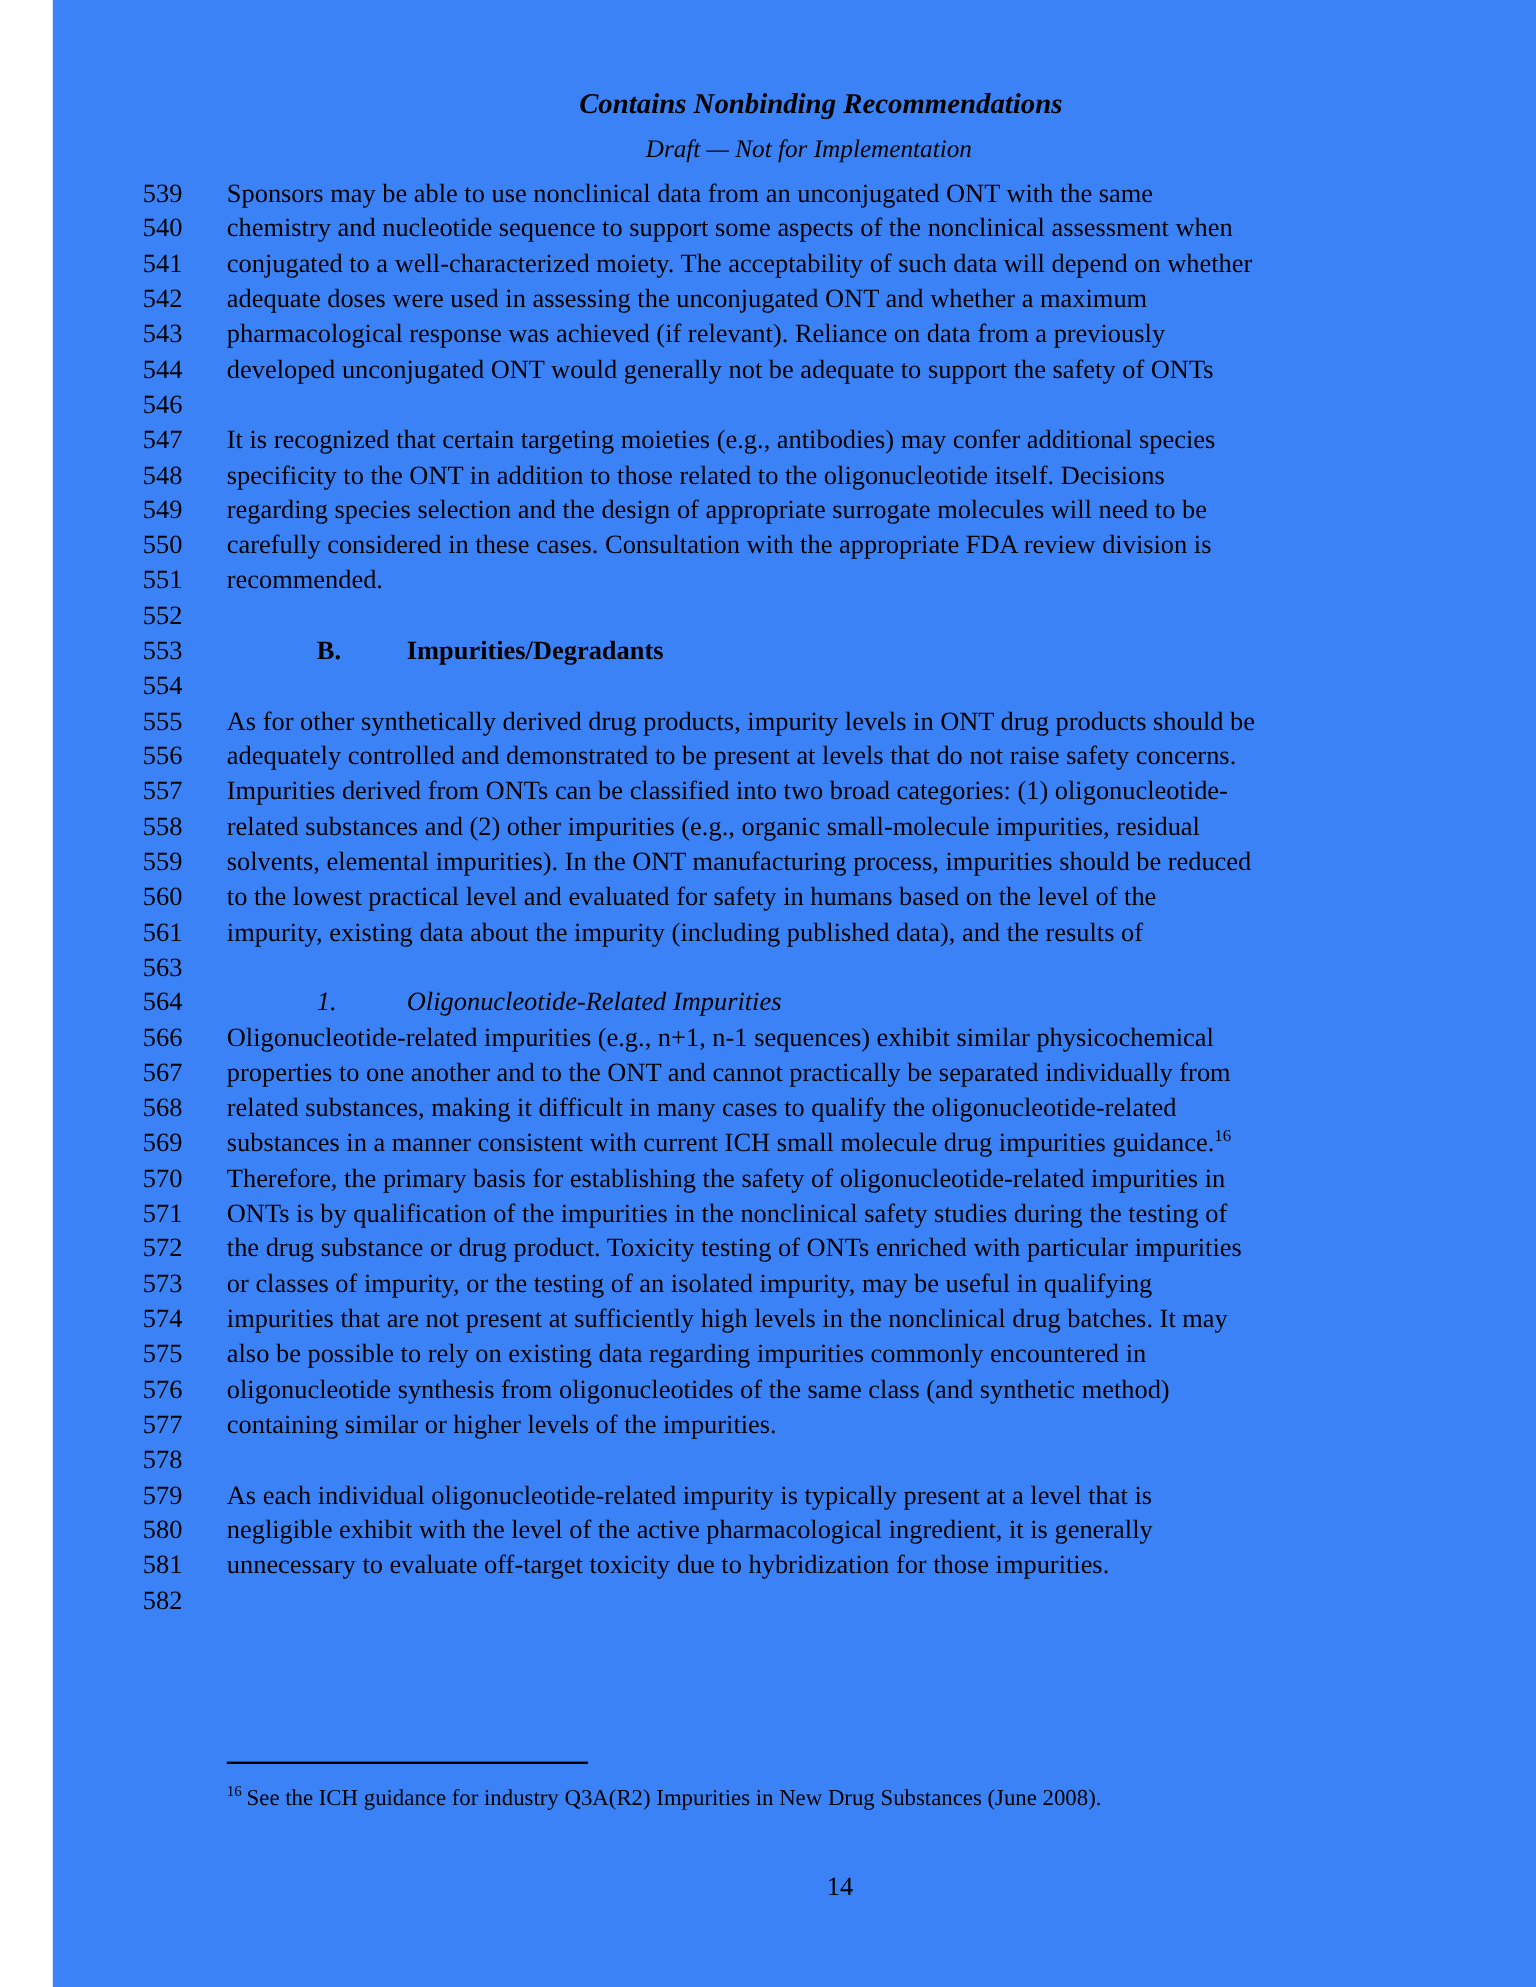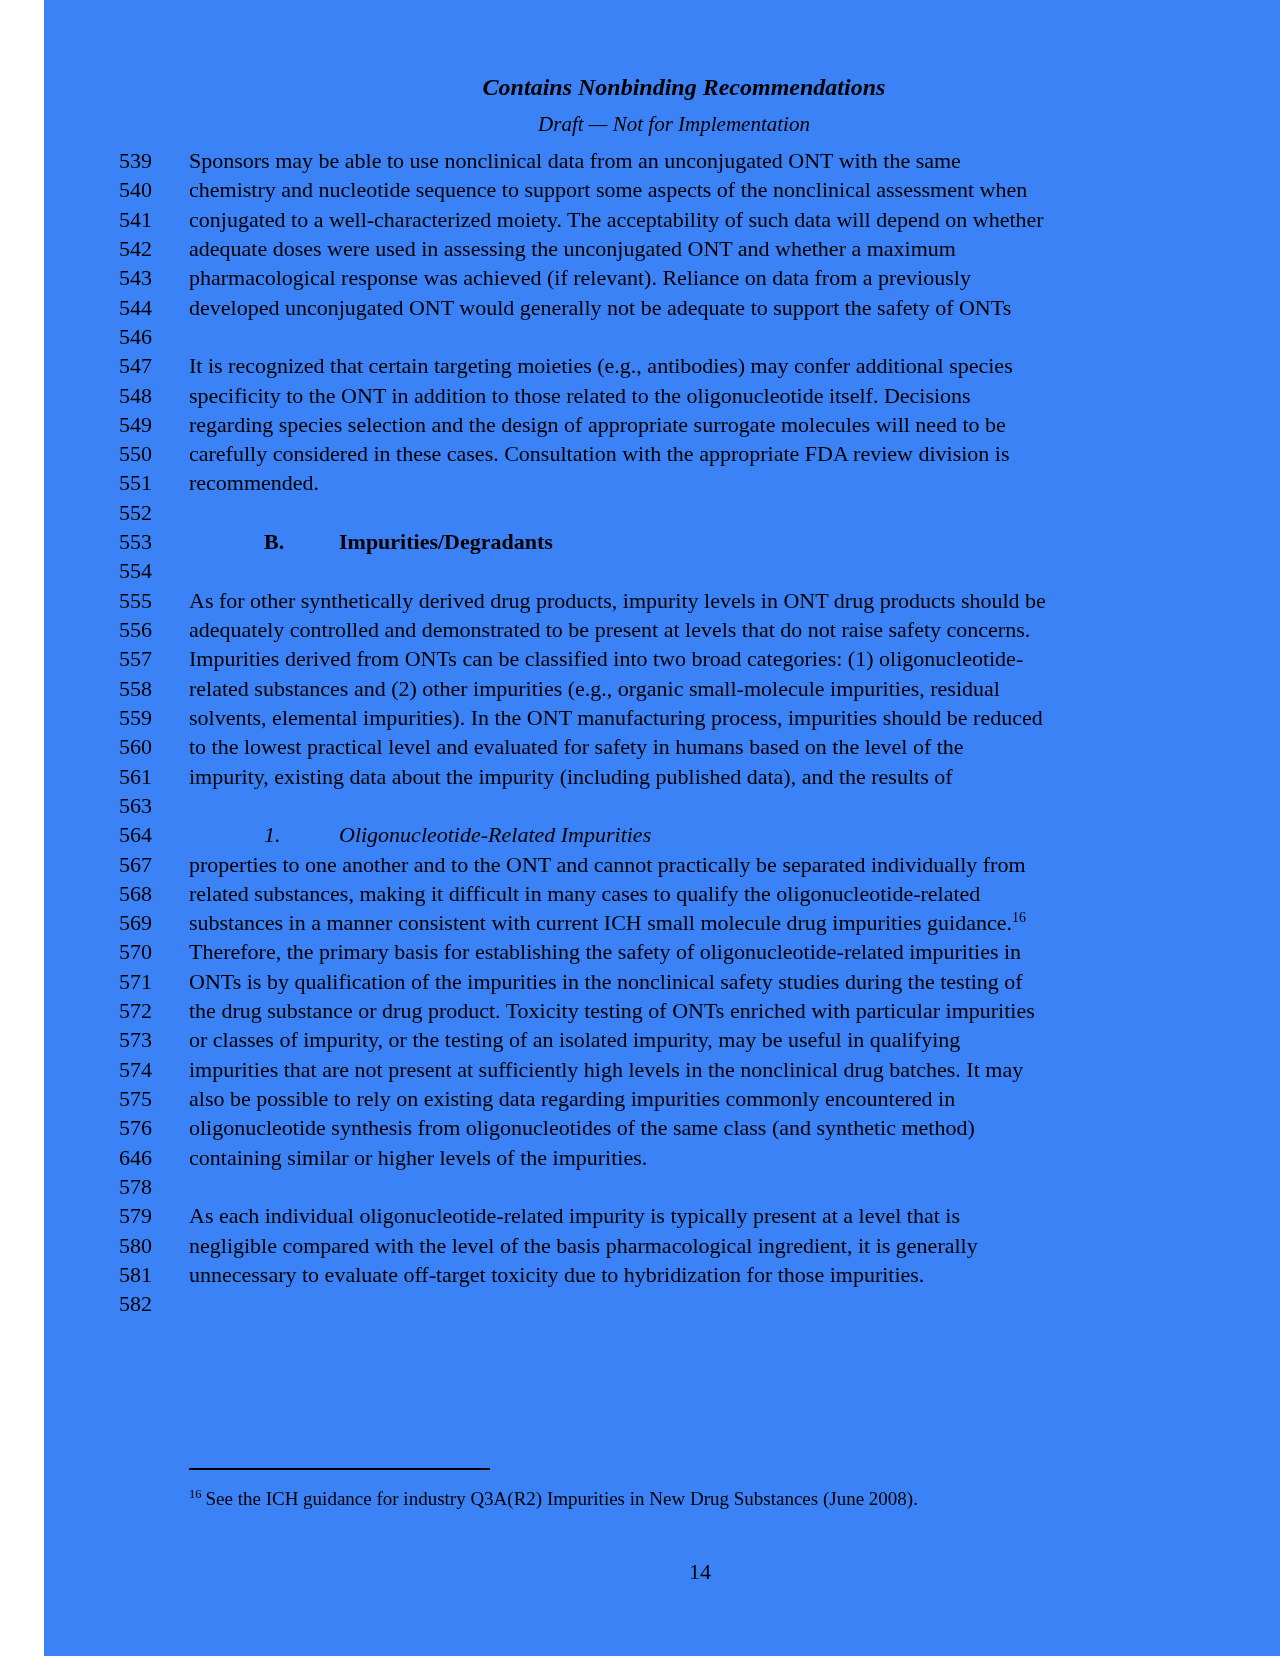--- a/index.html
+++ b/index.html
@@ -214,20 +214,24 @@
       </div>
       <div class="line">
         <span class="num">563</span>
       </div>
       <div class="line h1">
         <span class="num">564</span>
         <span class="hlabel">1.</span>
         <span class="htext">Oligonucleotide-Related Impurities</span>
       </div>
       <div class="line">
+        <span class="num">566</span>
+        <span class="text">Oligonucleotide-related impurities (e.g., n+1, n-1 sequences) exhibit similar physicochemical</span>
+      </div>
+      <div class="line">
         <span class="num">567</span>
         <span class="text">properties to one another and to the ONT and cannot practically be separated individually from</span>
       </div>
       <div class="line">
         <span class="num">568</span>
         <span class="text">related substances, making it difficult in many cases to qualify the oligonucleotide-related</span>
       </div>
       <div class="line">
         <span class="num">569</span>
         <span class="text">substances in a manner consistent with current ICH small molecule drug impurities guidance.<sup>16</sup></span>
@@ -254,33 +258,33 @@
       </div>
       <div class="line">
         <span class="num">575</span>
         <span class="text">also be possible to rely on existing data regarding impurities commonly encountered in</span>
       </div>
       <div class="line">
         <span class="num">576</span>
         <span class="text">oligonucleotide synthesis from oligonucleotides of the same class (and synthetic method)</span>
       </div>
       <div class="line">
-        <span class="num">646</span>
+        <span class="num">577</span>
         <span class="text">containing similar or higher levels of the impurities.</span>
       </div>
       <div class="line">
         <span class="num">578</span>
       </div>
       <div class="line">
         <span class="num">579</span>
         <span class="text">As each individual oligonucleotide-related impurity is typically present at a level that is</span>
       </div>
       <div class="line">
         <span class="num">580</span>
-        <span class="text">negligible compared with the level of the basis pharmacological ingredient, it is generally</span>
+        <span class="text">negligible exhibit with the level of the active pharmacological ingredient, it is generally</span>
       </div>
       <div class="line">
         <span class="num">581</span>
         <span class="text">unnecessary to evaluate off-target toxicity due to hybridization for those impurities.</span>
       </div>
       <div class="line">
         <span class="num">582</span>
       </div>
     </div>
 

